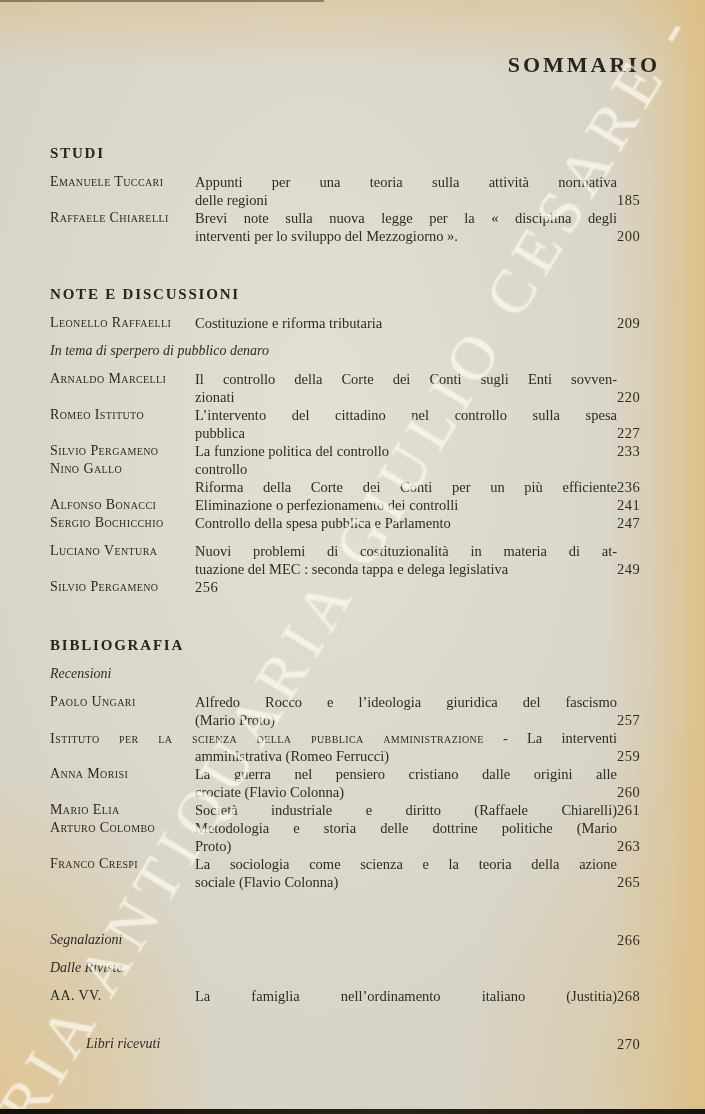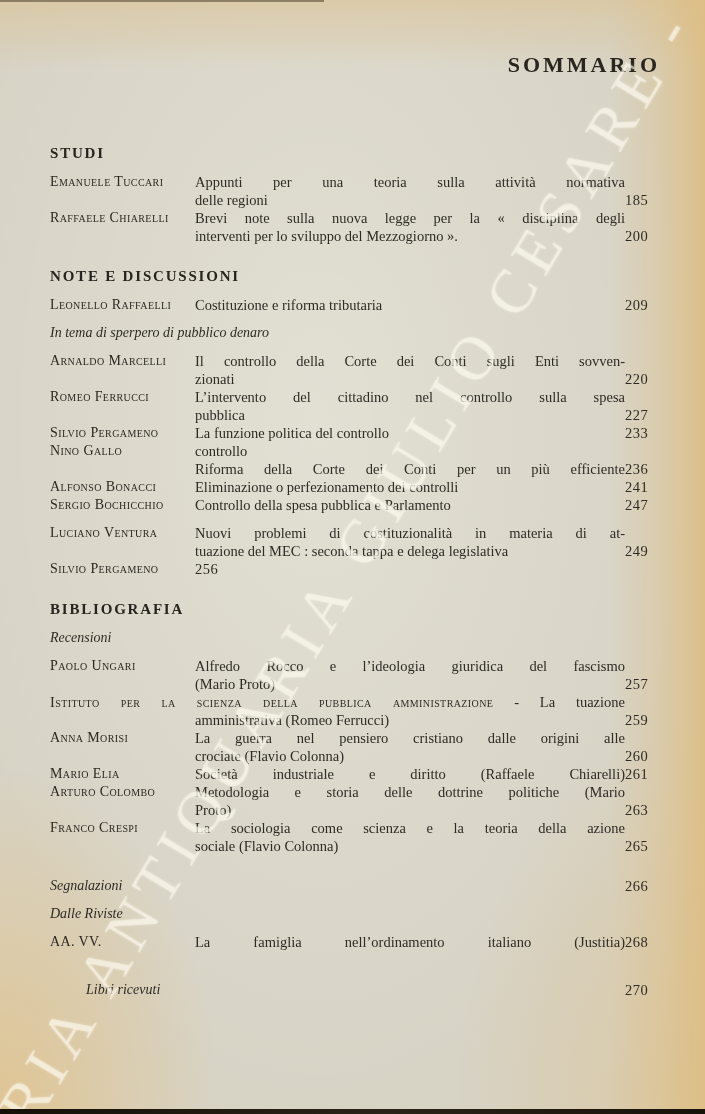--- a/index.html
+++ b/index.html
@@ -52,21 +52,21 @@
     padding-top: 52px;
     text-align: right;
     font-size: 22px;
     font-weight: bold;
     letter-spacing: 3px;
     color: #29261f;
   }
 
   .toc {
     margin-top: 66px;
-    padding: 0 24px 0 50px;
+    padding: 0 32px 0 50px;
     font-size: 14.5px;
     line-height: 18px;
   }
 
   .heading {
     font-weight: bold;
     font-size: 15px;
     letter-spacing: 1.8px;
     color: #282520;
     margin-bottom: 11px;
@@ -93,21 +93,21 @@
     letter-spacing: 0.5px;
   }
 
   .subheading { font-style: italic; font-size: 14px; }
 
   .wide-line1 { text-align: justify; text-align-last: justify; }
   .wide-sc { font-variant: small-caps; letter-spacing: 0.4px; }
   .wide-line2 { margin-left: 145px; }
 
   .gap-md { margin-top: 10px; }
-  .gap-lg { margin-top: 22px; }
+  .gap-lg { margin-top: 40px; }
   .gap-xl { margin-top: 30px; margin-left: 36px; }
 </style>
 </head>
 <body>
 
 <div class="page">
   <div class="page-title">SOMMARIO</div>
   <div class="toc" id="toc">
       <div class="heading">STUDI</div>
       <div class="row">
@@ -139,21 +139,21 @@
       </div>
       <div class="row gap-md">
         <div class="author">Arnaldo Marcelli</div>
         <div class="titleblock">
           <div class="line j">Il controllo della Corte dei Conti sugli Enti sovven-</div>
           <div class="line">zionati</div>
         </div>
         <div class="pagenum">220</div>
       </div>
       <div class="row">
-        <div class="author">Romeo Ferrucci</div>
+        <div class="author">Romeo Istituto</div>
         <div class="titleblock">
           <div class="line j">L’intervento del cittadino nel controllo sulla spesa</div>
           <div class="line">pubblica</div>
         </div>
         <div class="pagenum">227</div>
       </div>
       <div class="row">
         <div class="author">Silvio Pergameno</div>
         <div class="titleblock">
           <div class="line">La funzione politica del controllo</div>
@@ -201,21 +201,21 @@
       <div class="row gap-md">
         <div class="author">Paolo Ungari</div>
         <div class="titleblock">
           <div class="line j">Alfredo Rocco e l’ideologia giuridica del fascismo</div>
           <div class="line">(Mario Proto)</div>
         </div>
         <div class="pagenum">257</div>
       </div>
       <div class="row-sub">
         <div class="titleblock">
-          <div class="wide-line1 line"><span class="wide-sc">Istituto per la scienza della pubblica amministrazione</span><span> - La tuazione</span></div>
+          <div class="wide-line1 line"><span class="wide-sc">Istituto per la scienza della pubblica amministrazione</span><span> - La interventi</span></div>
           <div class="wide-line2 line">amministrativa (Romeo Ferrucci)</div>
         </div>
         <div class="pagenum">259</div>
       </div>
       <div class="row">
         <div class="author">Anna Morisi</div>
         <div class="titleblock">
           <div class="line j">La guerra nel pensiero cristiano dalle origini alle</div>
           <div class="line">crociate (Flavio Colonna)</div>
         </div>

